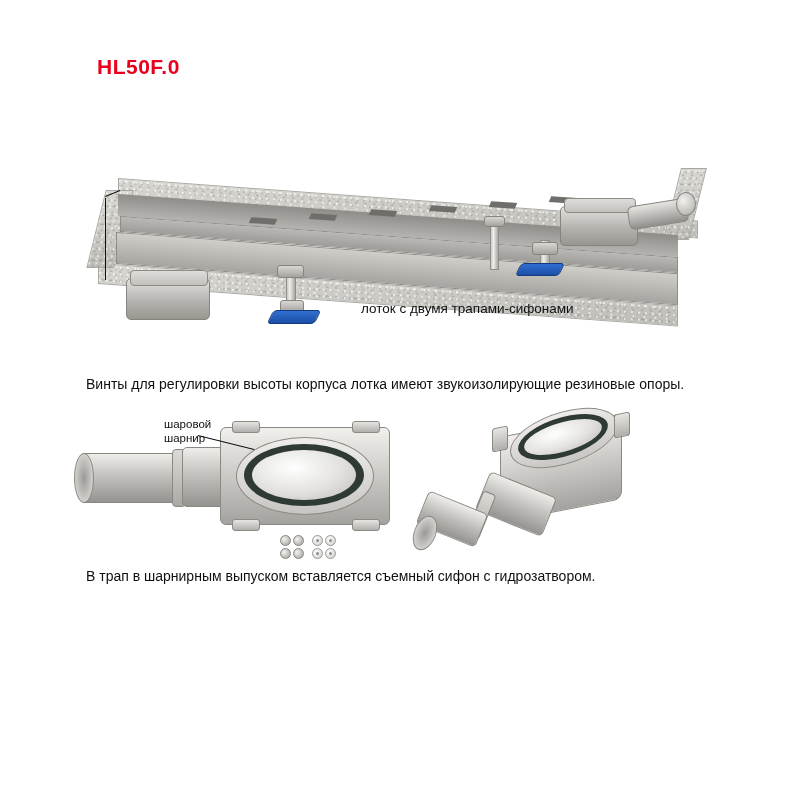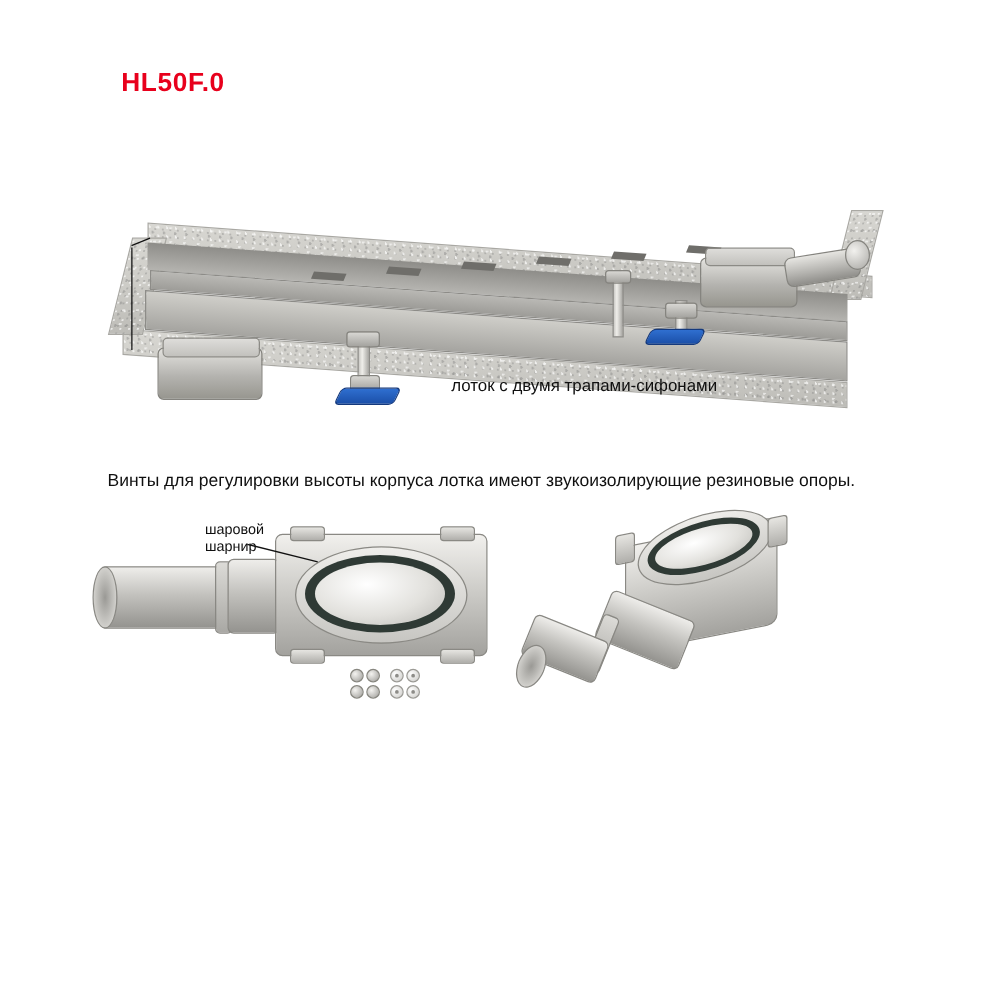--- a/index.html
+++ b/index.html
@@ -328,14 +328,15 @@
 
     <div class="pipe-h" style="left:400px; top:78px; width:70px; height:40px; transform:rotate(22deg);"></div>
     <div class="pipe-ring" style="left:394px; top:86px; width:12px; height:46px; transform:rotate(22deg);"></div>
     <div class="pipe-h" style="left:340px; top:96px; width:62px; height:34px; transform:rotate(22deg);"></div>
     <div class="pipe-mouth" style="left:334px; top:110px; width:20px; height:34px; transform:rotate(22deg);"></div>
   </div>
 
   <div class="callout" style="left:120px; top:418px; width:120px;margin-left:44px;">шаровой
 шарнир</div>
 
+  <div class="body-line" style="left:86px; top:568px;">В трап в шарнирным выпуском вставляется съемный сифон с гидрозатвором.</div>
 
 </div>
 
 </body></html>

